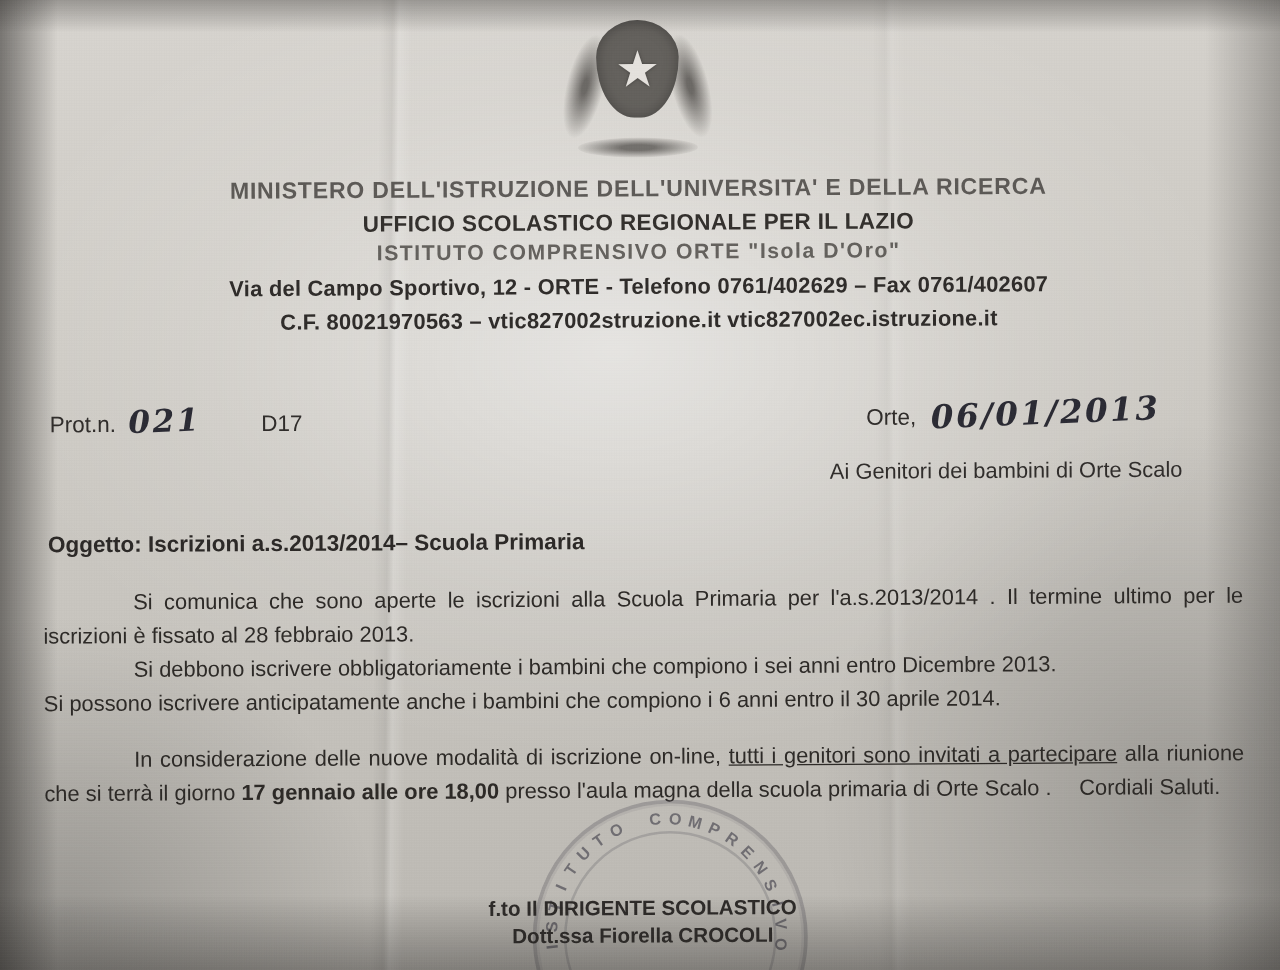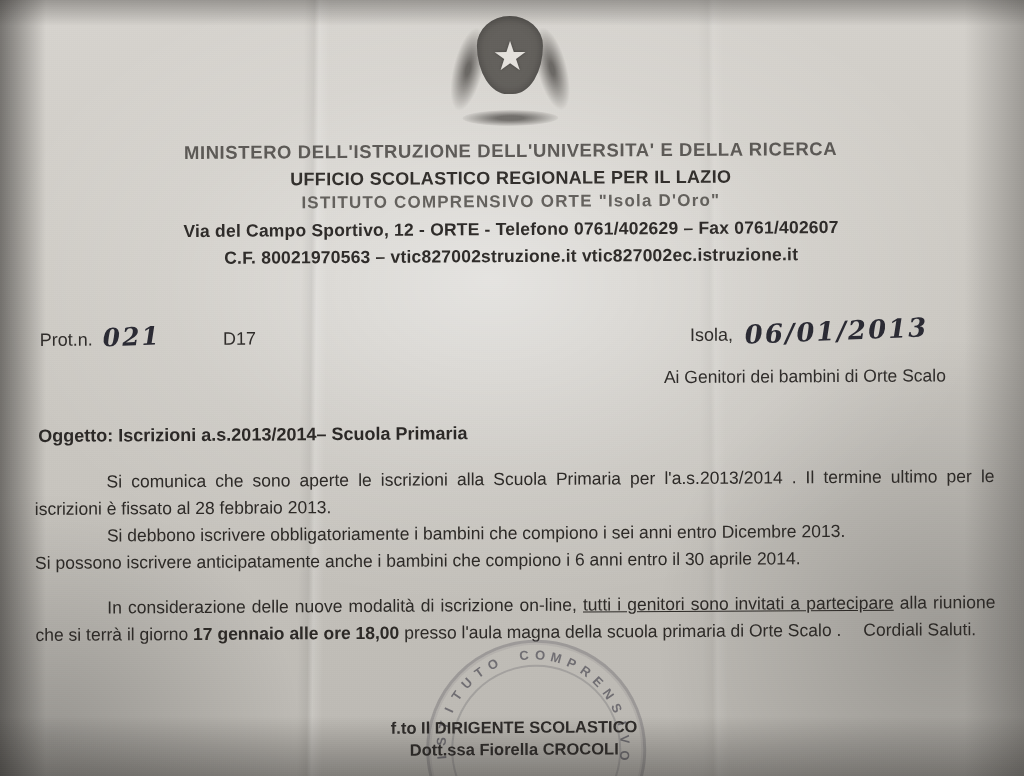--- a/index.html
+++ b/index.html
@@ -158,21 +158,21 @@
   .prot {
     position: absolute;
     left: 40px;
     top: 320px;
     font-size: 18px;
     color: #2f2c2a;
     display: flex;
     align-items: baseline;
     gap: 10px;
   }
-  .prot .d17 { margin-left: 52px; font-size: 18px; }
+  .prot .d17 { margin-left: 38px; font-size: 18px; }
   .hand {
     font-family: "DejaVu Serif", serif;
     font-style: italic;
     font-weight: 600;
     font-size: 25px;
     color: #2a2a33;
     letter-spacing: 2px;
     transform: rotate(-2deg);
     display: inline-block;
   }
@@ -304,21 +304,21 @@
     <div class="hdr hdr-line4">Via del Campo Sportivo, 12 - ORTE -  Telefono 0761/402629 – Fax 0761/402607</div>
     <div class="hdr hdr-line5">C.F. 80021970563 – vtic827002struzione.it  vtic827002ec.istruzione.it</div>
 
     <div class="prot">
       <span>Prot.n.</span>
       <span class="hand">021</span>
       <span class="d17">D17</span>
     </div>
 
     <div class="place-date">
-      <span>Isola,</span>
+      <span>Orte,</span>
       <span class="hand">06/01/2013</span>
     </div>
 
     <div class="recipient">Ai Genitori dei bambini di Orte Scalo</div>
 
     <div class="subject">
       <span class="subj-label">Oggetto:</span>
       <span>Iscrizioni a.s.2013/2014– Scuola Primaria</span>
     </div>
 

